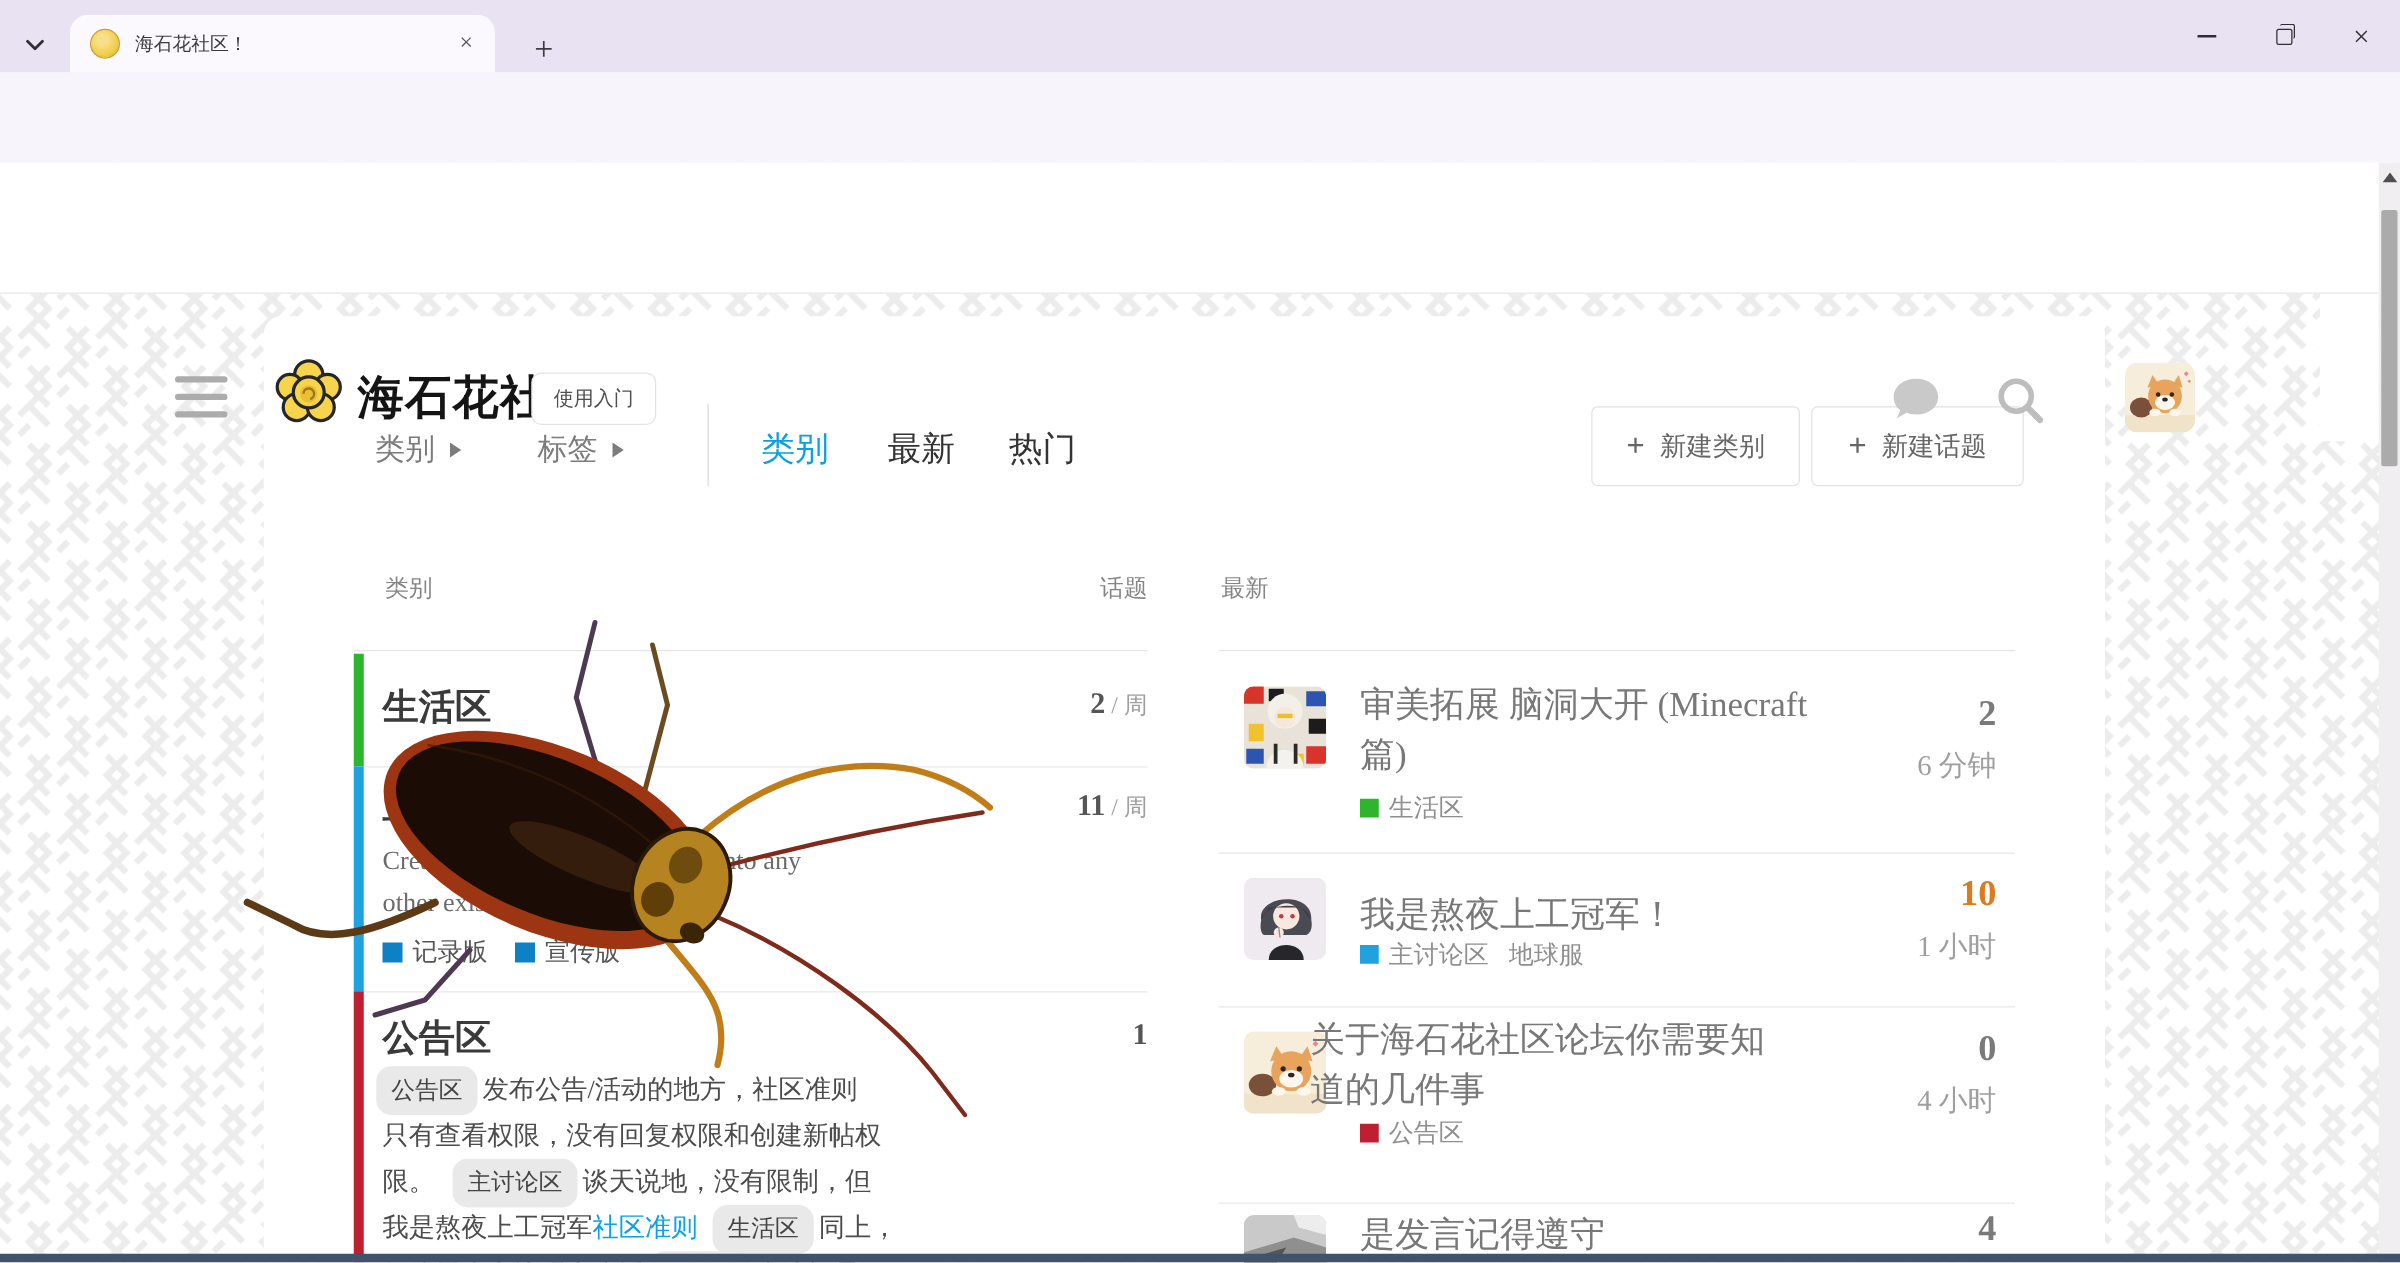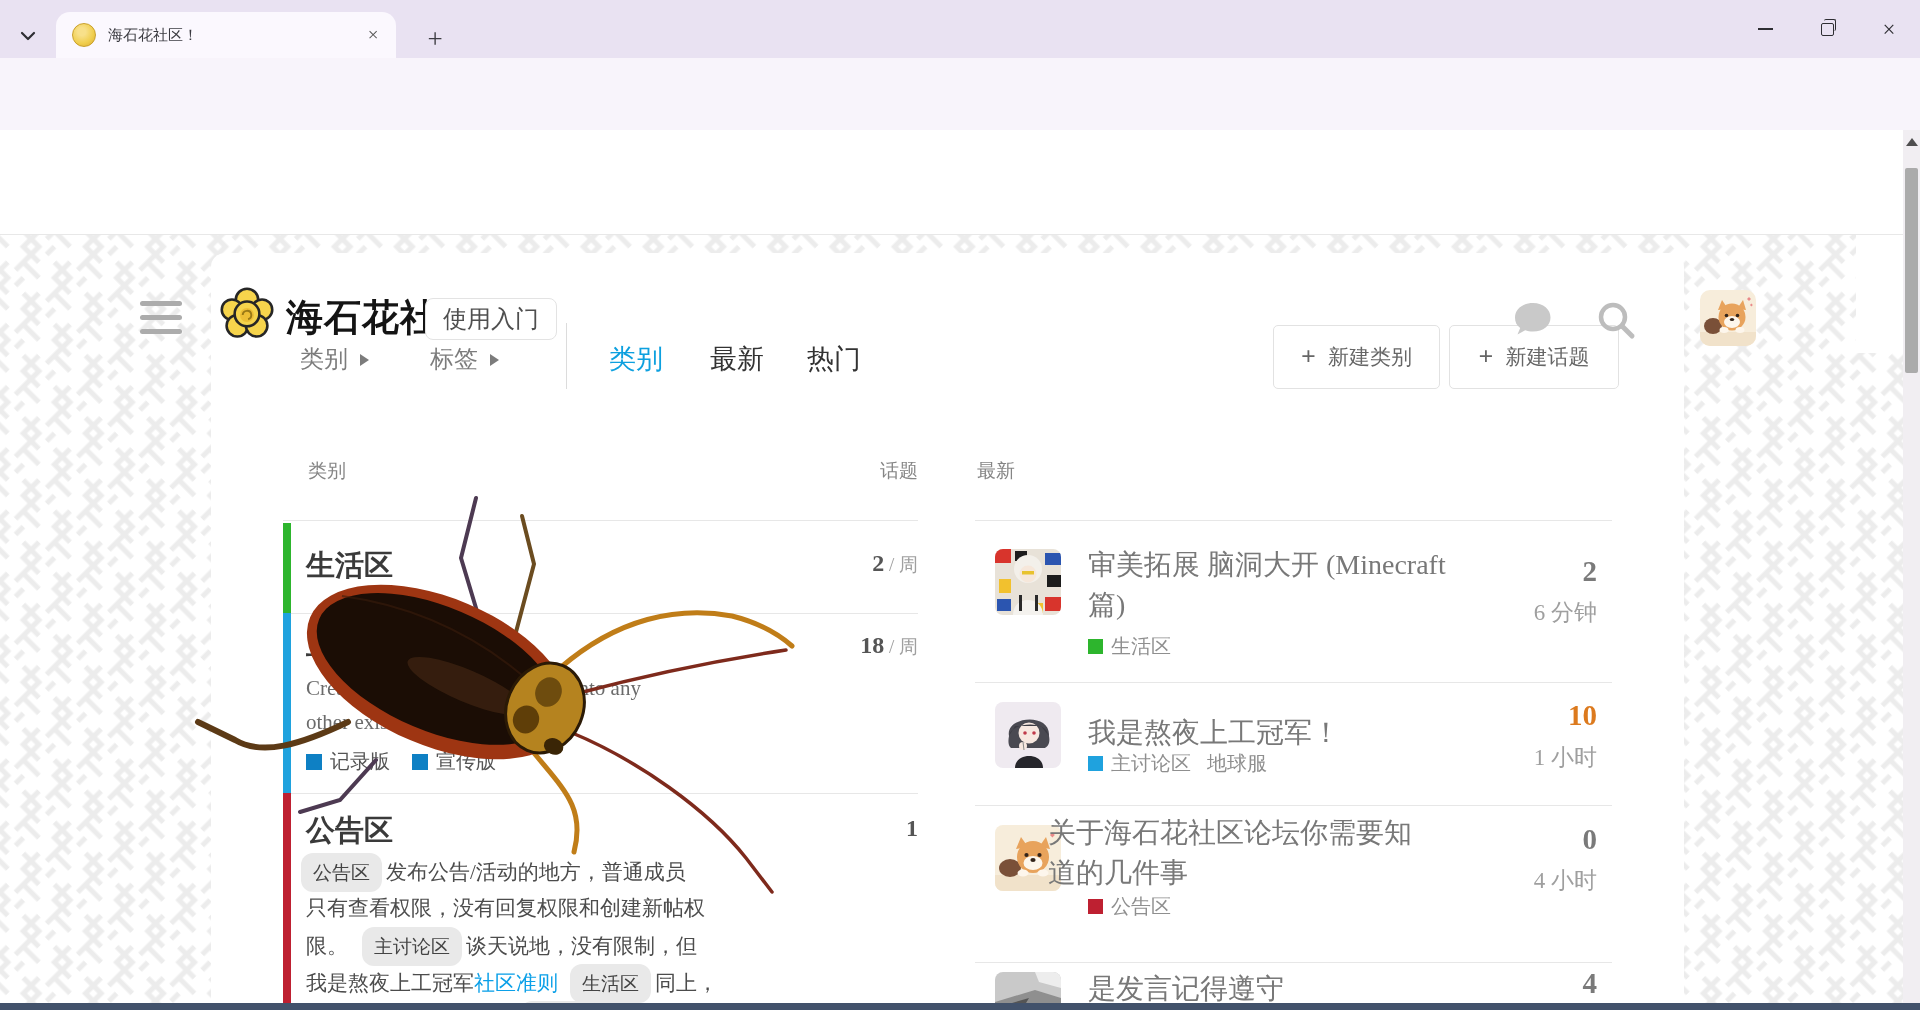--- a/index.html
+++ b/index.html
@@ -38,21 +38,21 @@
   .avatar-round{position:absolute;left:1789px;top:79px;width:34px;height:34px;border-radius:50%;
        overflow:hidden;border:1.5px solid #6b6b72;}
 
   
   .page{left:0;top:130px;width:1920px;height:880px;background:#fff;}
   .forumheader{left:0;top:130px;width:1920px;height:104px;background:#fff;border-bottom:1px solid #E8E8E8;z-index:2;}
   .hamburger{position:absolute;left:140px;top:171px;width:42px;}
   .hamburger div{height:5px;background:#ACACAC;border-radius:3px;margin-bottom:9px;}
   .brand{position:absolute;left:286px;top:163px;font-size:37px;font-weight:900;color:#141414;letter-spacing:1px;}
   .getting-started{position:absolute;left:425px;top:168px;height:40px;padding:0 17px;border:1px solid #E3E3E3;
-       border-radius:8px;background:#fff;display:flex;align-items:center;font-size:24px;color:#4f4f4f;}
+       border-radius:8px;background:#fff;display:flex;align-items:center;font-size:16px;color:#4f4f4f;}
   .hdr-icon{position:absolute;top:166px;width:48px;height:48px;display:flex;align-items:center;justify-content:center;}
   .hdr-avatar{position:absolute;left:1700px;top:160px;width:56px;height:56px;border-radius:10px;overflow:hidden;}
 
   .card{left:211px;top:253px;width:1473px;height:757px;background:#fff;border-radius:14px 14px 0 0;
         overflow:hidden;z-index:1;}
 
   
   .sel{position:absolute;display:flex;align-items:center;font-size:24px;color:#7c7c7c;}
   .tri{width:0;height:0;border-left:9px solid #7c7c7c;border-top:6px solid transparent;
        border-bottom:6px solid transparent;margin-left:12px;margin-top:2px;}
@@ -288,21 +288,21 @@
         <b>2</b>
         <span>/ 周</span>
       </div>
       <div class="hdiv" style="left:72px;top:360px;width:635px"></div>
     </div>
 
     <div>
       <div class="stripe" style="left: 72px; top: 360px; height: 180px; background-color: rgb(31, 162, 222);"></div>
       <div class="cat-title" style="left:95px;top:372px">主讨论区</div>
       <div class="cat-stats" style="left:507px;top:379px;width:200px">
-        <b>18</b>
+        <b>11</b>
         <span>/ 周</span>
       </div>
       <div class="cat-desc-en" style="left:95px;top:418px;width:480px">Create topics here that don’t fit into any
 other existing category.</div>
       <div class="subcats" style="left:95px;top:495px">
         <span class="sq" style="background-color: rgb(14, 128, 196);"></span>
         <span style="margin-right:22px">记录版</span>
         <span class="sq" style="background-color: rgb(14, 128, 196);"></span>
         <span>宣传版</span>
       </div>
@@ -310,21 +310,21 @@
     </div>
 
     <div>
       <div class="stripe" style="left: 72px; top: 540px; height: 217px; background-color: rgb(190, 32, 49);"></div>
       <div class="cat-title" style="left:95px;top:558px">公告区</div>
       <div class="cat-stats" style="left:507px;top:562px;width:200px">
         <b>1</b>
       </div>
       <div>
         <div class="descline" style="left:86px;top:600px">
-          <span class="badge">公告区</span><span>发布公告/活动的地方，普通成员</span>
+          <span class="badge">公告区</span><span>发布公告/活动的地方，社区准则</span>
         </div>
         <div class="descline" style="left:95px;top:637px">只有查看权限，没有回复权限和创建新帖权</div>
         <div class="descline" style="left:95px;top:674px">
           <span>限。</span><span class="badge" style="margin-left:14px">主讨论区</span><span>谈天说地，没有限制，但</span>
         </div>
         <div class="descline" style="left:95px;top:711px">
           <span>我是熬夜上工冠军</span><span class="dlink" style="color: rgb(11, 160, 232);">社区准则</span><span class="badge" style="margin-left:12px">生活区</span><span>同上，</span>
         </div>
         <div class="descline" style="left:95px;top:748px">
           <span>侃聊天也交流现实生活</span><span class="badge">记录版</span><span>在这记录</span>

